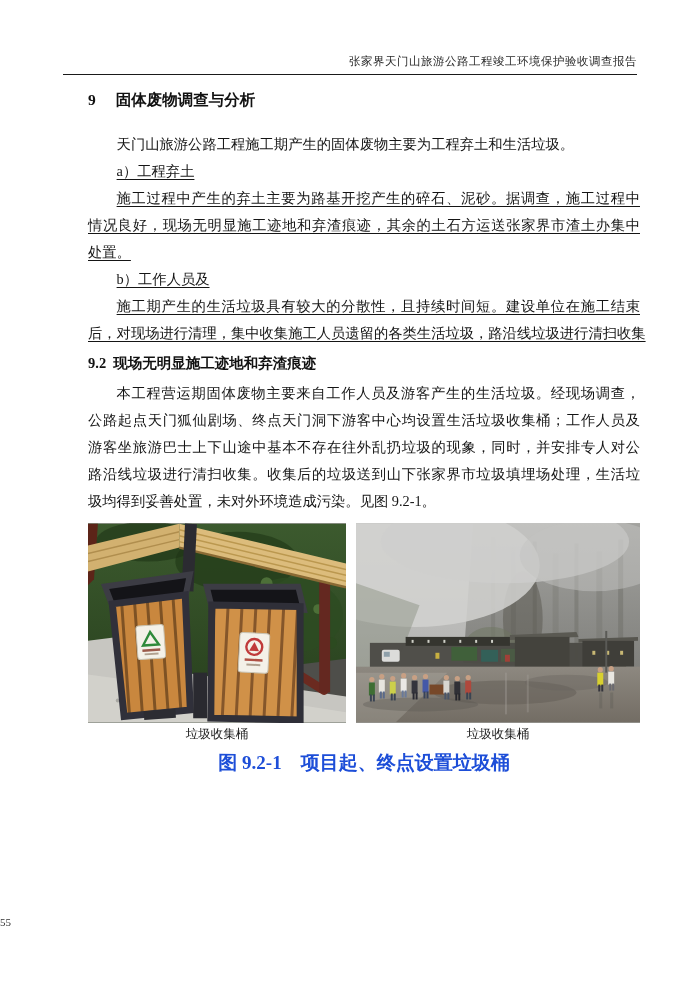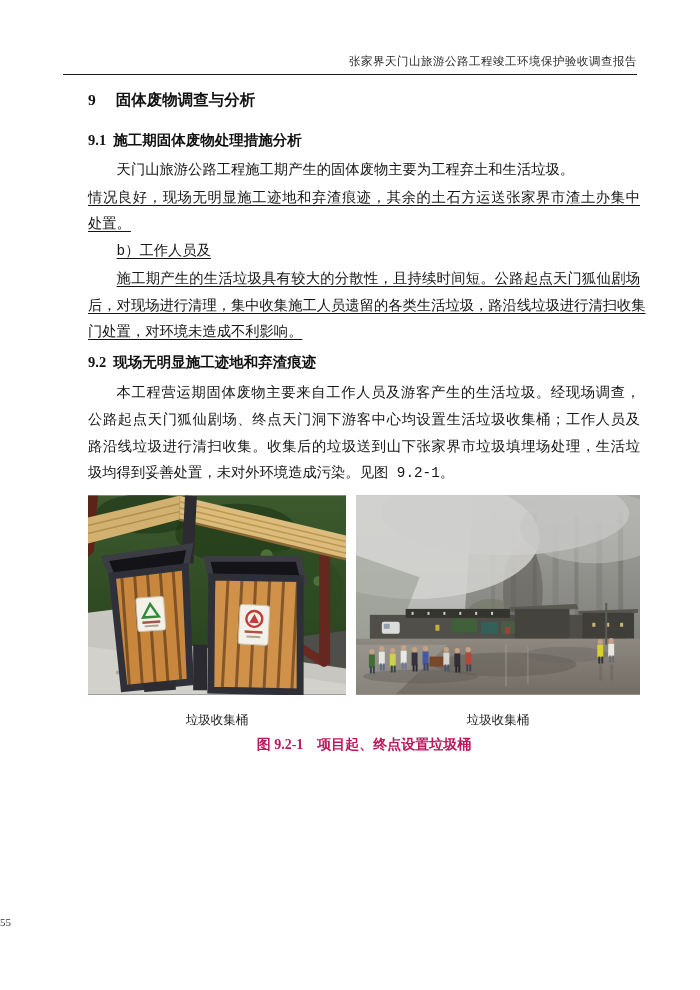--- a/index.html
+++ b/index.html
@@ -27,80 +27,79 @@
   .h1row .num { display: inline-block; margin-right: 20px; }
   .h2row { font-size: 14.5px; font-weight: bold; color: #111; margin-bottom: 7px; }
   .h2row .num { display: inline-block; margin-right: 7px; }
   .h2row.gap { margin-top: 7px; margin-bottom: 7px; }
 
   .ln {
     font-size: 14.3px; line-height: 27px; color: #151515;
     text-align: justify; text-align-last: justify;
     white-space: nowrap;
   }
-  .ln.end { text-align-last: left; font-family: Liberation Mono, monospace; }
+  .ln.end { text-align-last: left; }
   .ln.first { text-indent: 2em; }
   .u { text-decoration: underline; text-underline-offset: 3px; text-decoration-thickness: 1px; }
 
   .figs { display: flex; gap: 10px; margin-top: 8px; }
   .ph { position: relative; overflow: hidden; background: #9a9a96; }
   .ph.left  { width: 258px; height: 200px; }
   .ph.right { width: 284px; height: 200px; }
   .ph svg { display: block; }
 
-  .caps { display: flex; gap: 10px; margin-top: 17px; font-family: Liberation Serif, serif; }
+  .caps { display: flex; gap: 10px; margin-top: 3px; font-family: Liberation Serif, serif; }
   .cap { font-size: 12.5px; color: #222; text-align: center; }
   .cap.left { width: 258px; }
   .cap.right { width: 284px; }
 
   .figcap {
     margin-top: 7px; text-align: center;
-    font-size: 14px; font-weight: bold; color: #be185d;
+    font-size: 19px; font-weight: bold; color: #1d4ed8;
   }
 
   .pageno {
     position: absolute; top: 916px; left: 0; width: 700px;
     text-align: left; font-size: 11px; color: #333;
   }
 </style>
 </head>
 <body>
 
 <div class="page">
 
   <div class="hdr">张家界天门山旅游公路工程竣工环境保护验收调查报告</div>
 
   <div class="content">
 
     <div class="h1row">
       <span class="num">9</span><span>固体废物调查与分析</span>
     </div>
 
-    <div class="h2row">
-      <span class="num">9.1</span><span>施工期固体废物处理措施分析</span>
-    </div>
 
     <div class="ln first end">天门山旅游公路工程施工期产生的固体废物主要为工程弃土和生活垃圾。</div>
 
-
+    <div class="ln first end u">a）工程弃土</div>
+
+    <div class="ln first u">施工过程中产生的弃土主要为路基开挖产生的碎石、泥砂。据调查，施工过程中</div>
     <div class="ln u">情况良好，现场无明显施工迹地和弃渣痕迹，其余的土石方运送张家界市渣土办集中</div>
     <div class="ln end u">处置。</div>
 
     <div class="ln first end u">b）工作人员及</div>
 
-    <div class="ln first u">施工期产生的生活垃圾具有较大的分散性，且持续时间短。公路起点天门狐仙剧场</div>
+    <div class="ln first u">施工期产生的生活垃圾具有较大的分散性，且持续时间短。建设单位在施工结束</div>
     <div class="ln u">后，对现场进行清理，集中收集施工人员遗留的各类生活垃圾，路沿线垃圾进行清扫收集</div>
-    <div class="ln end u">门处置，对环境未造成不利影响。</div>
 
     <div class="h2row gap">
       <span class="num">9.2</span><span>现场无明显施工迹地和弃渣痕迹</span>
     </div>
 
     <div class="ln first">本工程营运期固体废物主要来自工作人员及游客产生的生活垃圾。经现场调查，</div>
     <div class="ln">公路起点天门狐仙剧场、终点天门洞下游客中心均设置生活垃圾收集桶；工作人员及</div>
+    <div class="ln">游客坐旅游巴士上下山途中基本不存在往外乱扔垃圾的现象，同时，并安排专人对公</div>
     <div class="ln">路沿线垃圾进行清扫收集。收集后的垃圾送到山下张家界市垃圾填埋场处理，生活垃</div>
     <div class="ln end">圾均得到妥善处置，未对外环境造成污染。见图 9.2-1。</div>
 
     <div class="figs">
 
       <div class="ph left">
         <svg width="258" height="200" viewBox="0 0 260 200">
           <defs>
             <linearGradient id="folG" x1="0" y1="0" x2="0" y2="1">
               <stop offset="0" stop-color="#3c5a2e"></stop>

